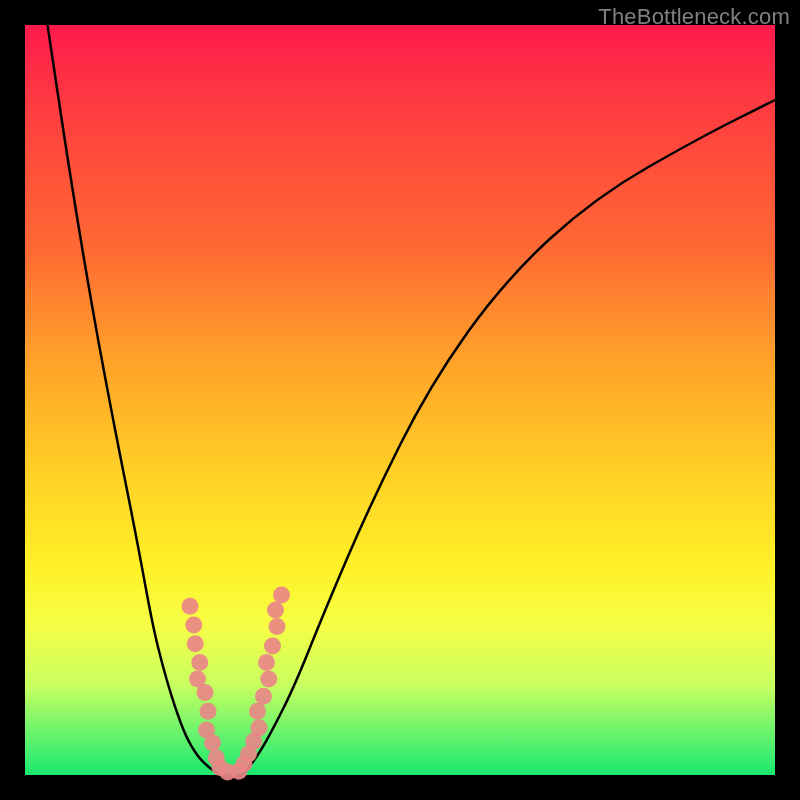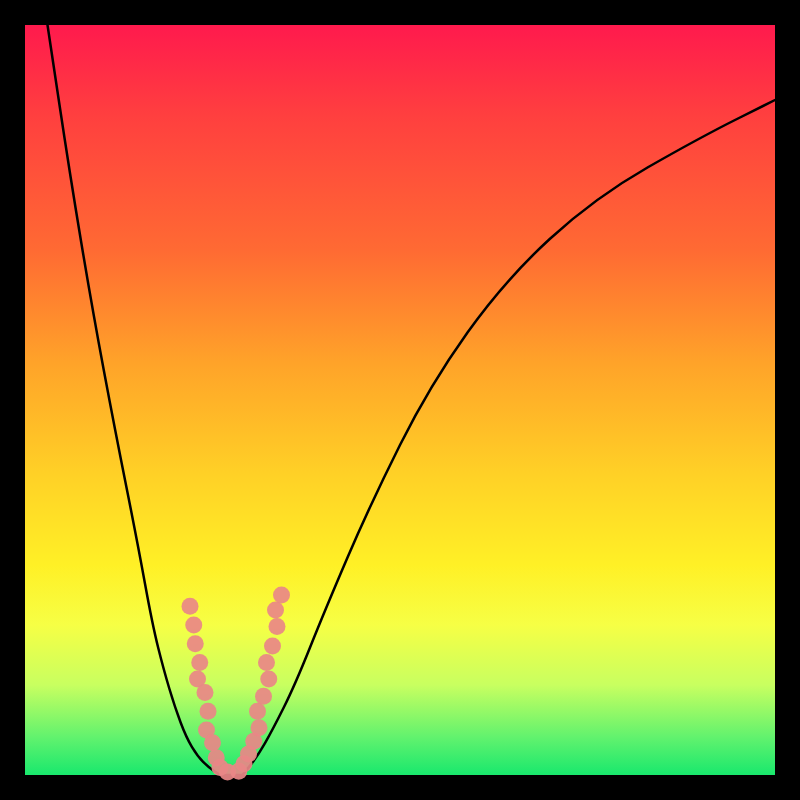--- a/index.html
+++ b/index.html
@@ -90,13 +90,14 @@
           <circle cx="238.5" cy="671.25" r="8.5" fill="#e98787" fill-opacity="0.92"></circle>
           <circle cx="243.75" cy="654" r="8.5" fill="#e98787" fill-opacity="0.92"></circle>
           <circle cx="241.5" cy="637.5" r="8.5" fill="#e98787" fill-opacity="0.92"></circle>
           <circle cx="247.5" cy="621" r="8.5" fill="#e98787" fill-opacity="0.92"></circle>
           <circle cx="252.00000000000003" cy="601.5" r="8.5" fill="#e98787" fill-opacity="0.92"></circle>
           <circle cx="250.49999999999997" cy="585" r="8.5" fill="#e98787" fill-opacity="0.92"></circle>
           <circle cx="256.5" cy="570" r="8.5" fill="#e98787" fill-opacity="0.92"></circle>
         </g>
     </svg>
   </div>
+  <div class="watermark">TheBottleneck.com</div>
 </div>
 
 </body></html>

